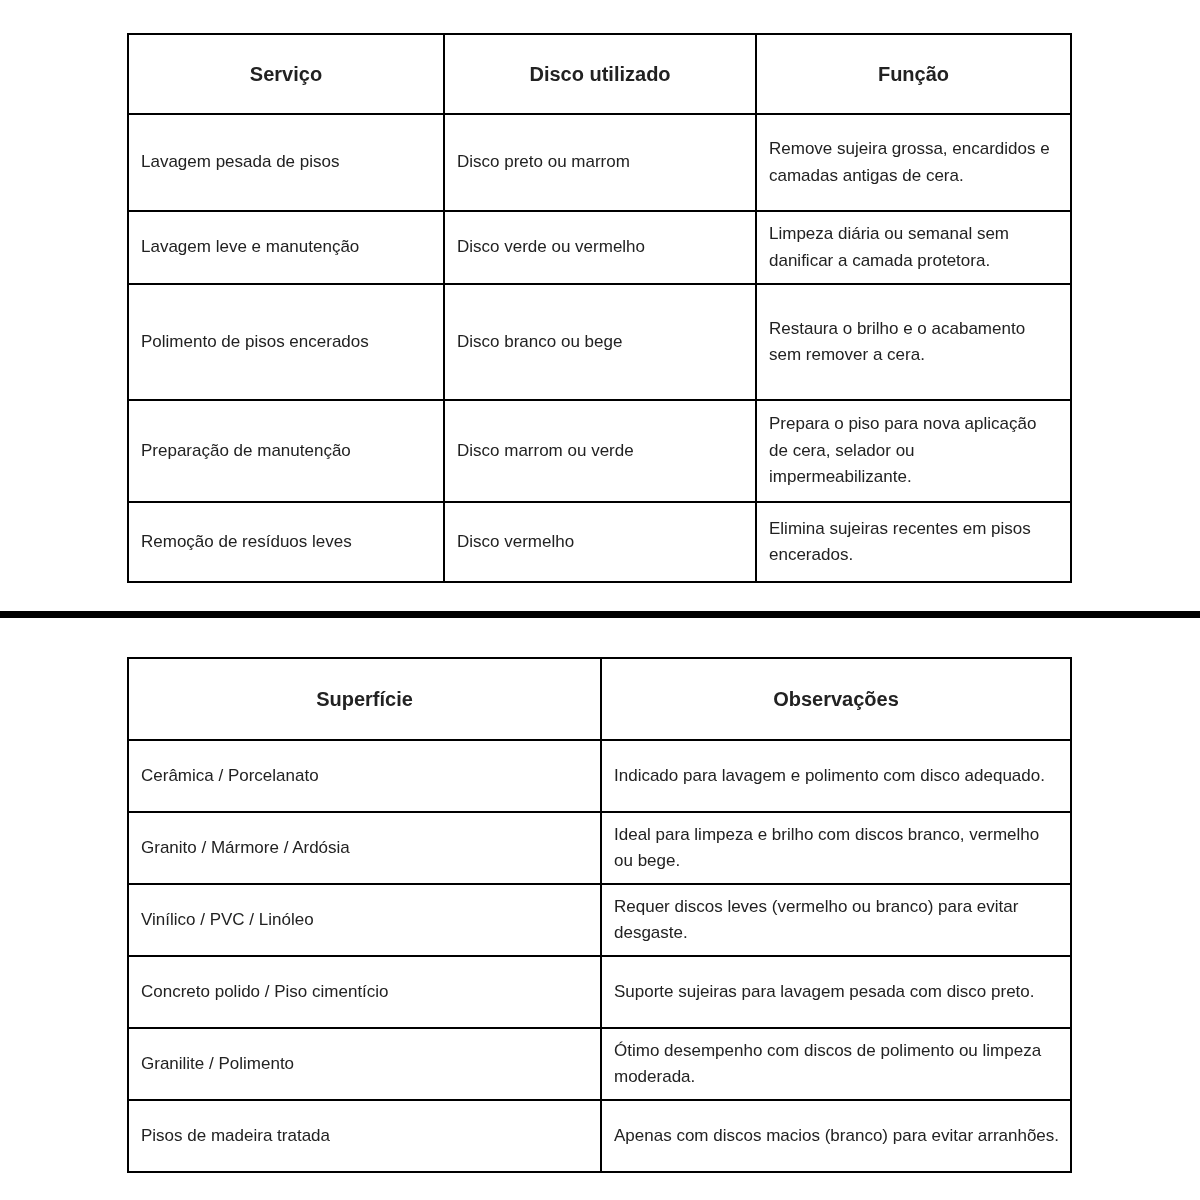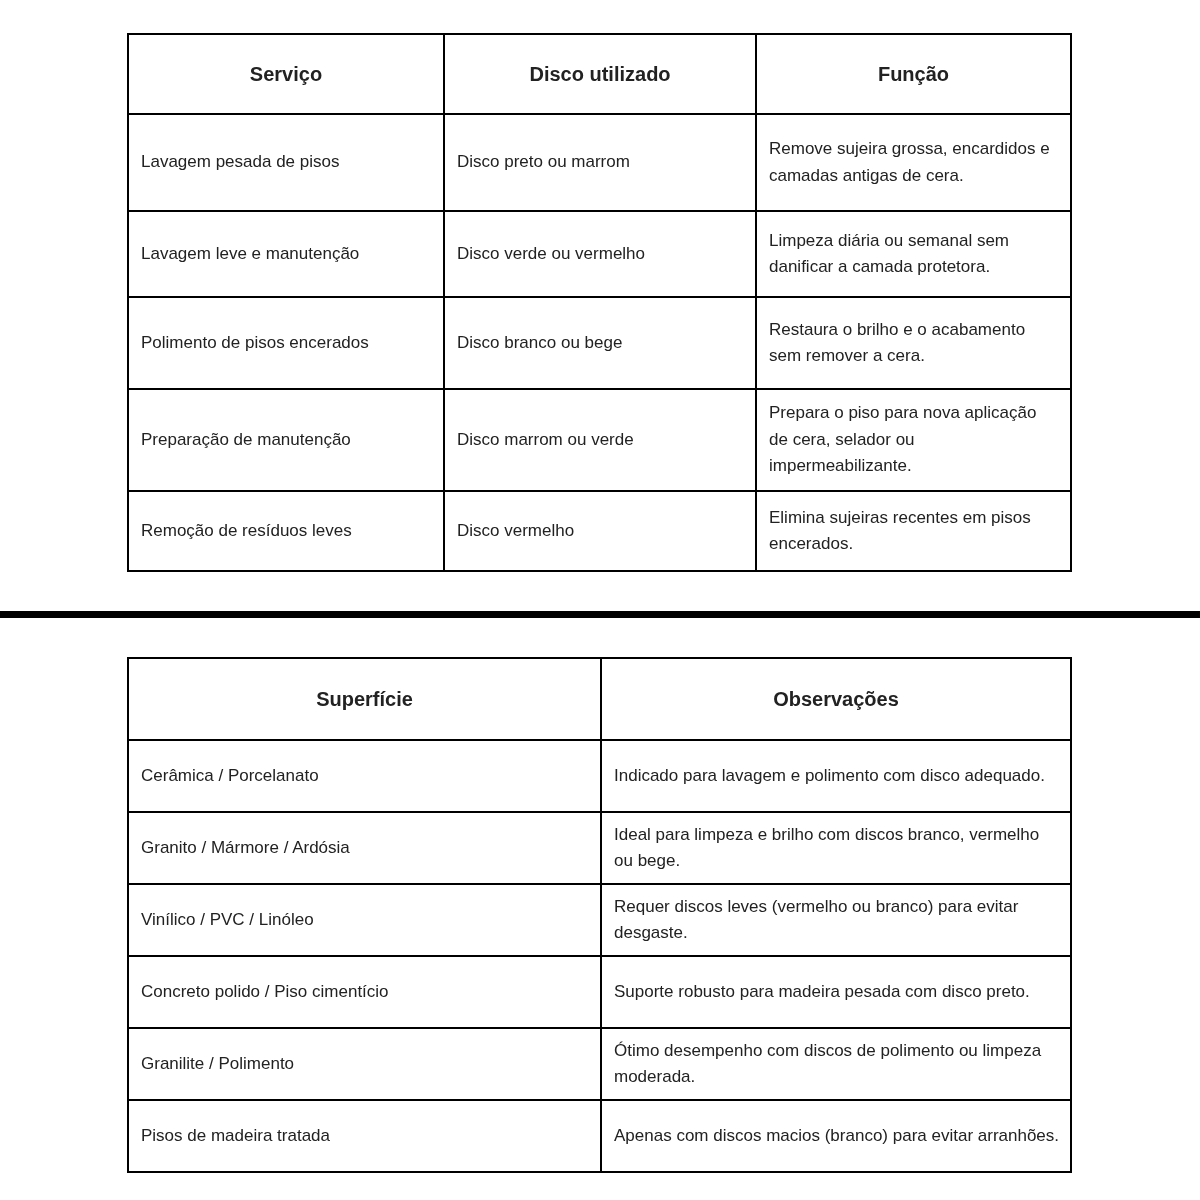--- a/index.html
+++ b/index.html
@@ -38,22 +38,22 @@
     padding: 8px 10px 8px 12px;
   }
 
   
   #service-table { left: 127px; top: 33px; width: 943px; }
   #service-table col.c1 { width: 316px; }
   #service-table col.c2 { width: 312px; }
   #service-table col.c3 { width: 315px; }
   #service-table thead tr       { height: 80px; }
   #service-table tbody tr:nth-child(1) { height: 97px; }
-  #service-table tbody tr:nth-child(2) { height: 86px; }
-  #service-table tbody tr:nth-child(3) { height: 92px; }
+  #service-table tbody tr:nth-child(2) { height: 73px; }
+  #service-table tbody tr:nth-child(3) { height: 116px; }
   #service-table tbody tr:nth-child(4) { height: 102px; }
   #service-table tbody tr:nth-child(5) { height: 80px; }
 
   
   #section-divider {
     position: absolute;
     left: 0;
     top: 611px;
     width: 1200px;
     height: 7px;
@@ -133,21 +133,21 @@
     <tr>
       <td>Granito / Mármore / Ardósia</td>
       <td>Ideal para limpeza e brilho com discos branco, vermelho ou bege.</td>
     </tr>
     <tr>
       <td>Vinílico / PVC / Linóleo</td>
       <td>Requer discos leves (vermelho ou branco) para evitar desgaste.</td>
     </tr>
     <tr>
       <td>Concreto polido / Piso cimentício</td>
-      <td>Suporte robusto para madeira pesada com disco preto.</td>
+      <td>Suporte sujeiras para lavagem pesada com disco preto.</td>
     </tr>
     <tr>
       <td>Granilite / Polimento</td>
       <td>Ótimo desempenho com discos de polimento ou limpeza moderada.</td>
     </tr>
     <tr>
       <td>Pisos de madeira tratada</td>
       <td>Apenas com discos macios (branco) para evitar arranhões.</td>
     </tr>
   </tbody>

